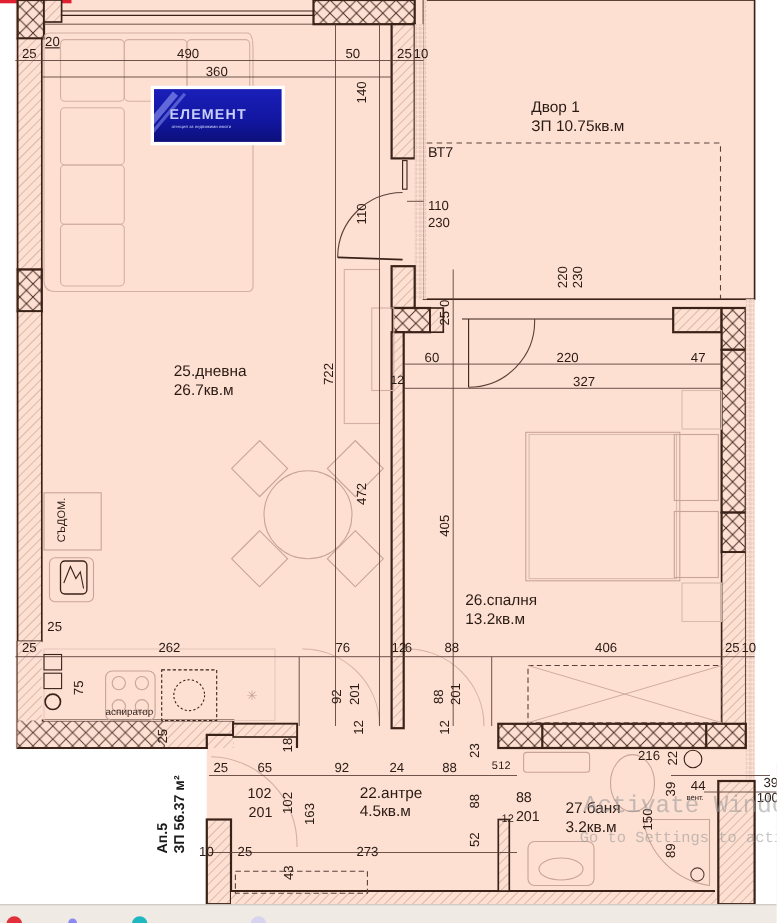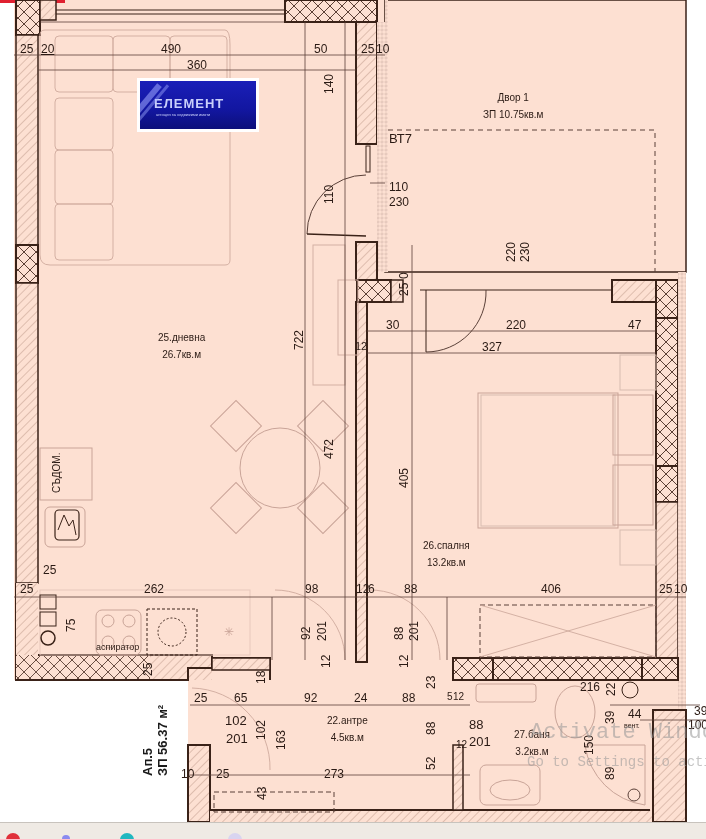--- a/index.html
+++ b/index.html
@@ -1,19 +1,19 @@
 <!DOCTYPE html>
 <html><head>
 <meta charset="utf-8">
 <style>
   html,body{margin:0;padding:0;}
   body{width:706px;height:839px;overflow:hidden;background:#ffffff;position:relative;font-family:"Liberation Sans",sans-serif;}
   #plan{position:absolute;left:0;top:0;width:706px;height:839px;}
   .lbl{position:absolute;font-family:"Liberation Sans",sans-serif;color:#2a1a14;white-space:nowrap;line-height:1;}
-  .room{font-size:10px;line-height:17px;text-align:center;}
+  .room{font-size:14px;line-height:17px;}
   .dim{font-size:12px;}
   .vdim{font-size:12px;transform:rotate(-90deg);transform-origin:left top;}
   .logo{position:absolute;left:137px;top:78px;width:122px;height:54px;background:#fff;padding:12px;box-sizing:border-box;text-align:right;}
   .logo-inner{position:absolute;left:3px;top:3px;right:3px;bottom:3px;background:linear-gradient(180deg,#1a1fb8 0%,#1216a0 60%,#0c0f7a 100%);overflow:hidden;}
   .logo-inner:before{content:"";position:absolute;left:-6px;top:-4px;width:6px;height:70px;background:rgba(160,170,255,0.55);transform:rotate(40deg);}
   .logo-inner:after{content:"";position:absolute;left:4px;top:-4px;width:3px;height:70px;background:rgba(160,170,255,0.45);transform:rotate(40deg);}
   .logo-title{position:absolute;left:14px;top:15px;font-size:13px;font-weight:bold;color:#c9cffb;letter-spacing:1px;}
   .logo-sub{position:absolute;left:16px;top:31px;font-size:4px;color:#c9cffb;}
   .watermark{position:absolute;color:rgba(150,150,150,0.55);font-family:Liberation Mono, monospace;white-space:nowrap;}
   .taskbar{position:absolute;left:0;top:822px;width:706px;height:17px;background:#efeae4;border-top:1px solid #c8c3bd;}
@@ -215,49 +215,49 @@
   <div>Ап.5</div>
   <div>ЗП 56.37 м²</div>
 </div>
 
 <div class="lbl dim" style="left:389px;top:132px;font-size:13px;">ВТ7</div>
 <div class="lbl vdim" style="left:52px;top:493px;font-size:10px;">СЪДОМ.</div>
 <div class="lbl" style="left:96px;top:643px;font-size:9px;">аспиратор</div>
 <div class="lbl" style="left:624px;top:722px;font-size:7px;">вент.</div>
 
 <div class="lbl dim" style="left:20px;top:43px;">25</div>
-<div class="lbl dim" style="left:41px;top:43px;text-decoration:underline;">20</div>
+<div class="lbl dim" style="left:41px;top:32px;text-decoration:underline;">20</div>
 <div class="lbl dim" style="left:161px;top:43px;">490</div>
 <div class="lbl dim" style="left:314px;top:43px;">50</div>
 <div class="lbl dim" style="left:361px;top:43px;">25</div>
 <div class="lbl dim" style="left:376px;top:43px;">10</div>
 <div class="lbl dim" style="left:187px;top:59px;">360</div>
 
 <div class="lbl vdim" style="left:323px;top:94px;">140</div>
 <div class="lbl vdim" style="left:323px;top:204px;">110</div>
 <div class="lbl vdim" style="left:293px;top:350px;">722</div>
 <div class="lbl vdim" style="left:323px;top:459px;">472</div>
 
 <div class="lbl dim" style="left:389px;top:181px;">110</div>
 <div class="lbl dim" style="left:389px;top:196px;">230</div>
 <div class="lbl vdim" style="left:505px;top:262px;">220</div>
 <div class="lbl vdim" style="left:519px;top:262px;">230</div>
 
-<div class="lbl dim" style="left:386px;top:319px;">30</div>
+<div class="lbl dim" style="left:386px;top:319px;">60</div>
 <div class="lbl dim" style="left:506px;top:319px;">220</div>
 <div class="lbl dim" style="left:628px;top:319px;">47</div>
-<div class="lbl dim" style="left:482px;top:341px;">327</div>
+<div class="lbl dim" style="left:521px;top:341px;">327</div>
 <div class="lbl vdim" style="left:398px;top:296px;">25</div>
 <div class="lbl vdim" style="left:398px;top:279px;">0</div>
 <div class="lbl dim" style="left:355px;top:341px;font-size:11px;">12</div>
 <div class="lbl vdim" style="left:398px;top:488px;">405</div>
 
 <div class="lbl dim" style="left:20px;top:583px;">25</div>
 <div class="lbl dim" style="left:144px;top:583px;">262</div>
-<div class="lbl dim" style="left:305px;top:583px;">98</div>
+<div class="lbl dim" style="left:305px;top:583px;">76</div>
 <div class="lbl dim" style="left:356px;top:583px;">12</div>
 <div class="lbl dim" style="left:368px;top:583px;">6</div>
 <div class="lbl dim" style="left:404px;top:583px;">88</div>
 <div class="lbl dim" style="left:541px;top:583px;">406</div>
 <div class="lbl dim" style="left:659px;top:583px;">25</div>
 <div class="lbl dim" style="left:674px;top:583px;">10</div>
 
 <div class="lbl dim" style="left:43px;top:564px;">25</div>
 <div class="lbl vdim" style="left:65px;top:632px;">75</div>
 <div class="lbl vdim" style="left:142px;top:676px;">25</div>

